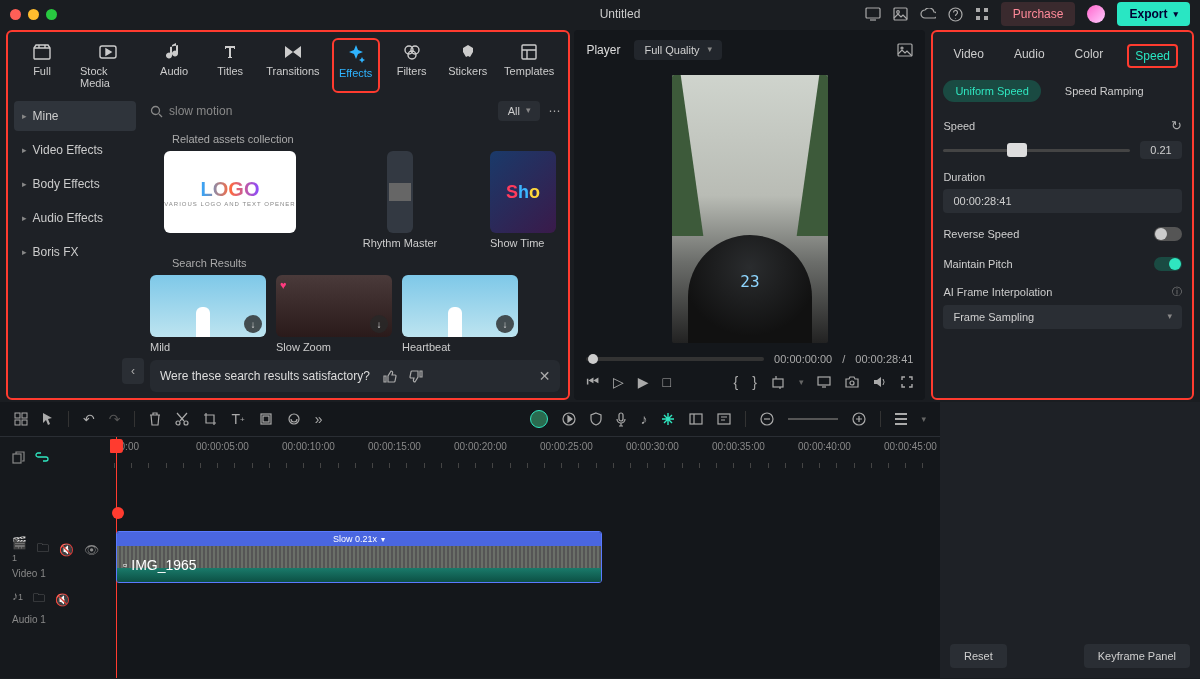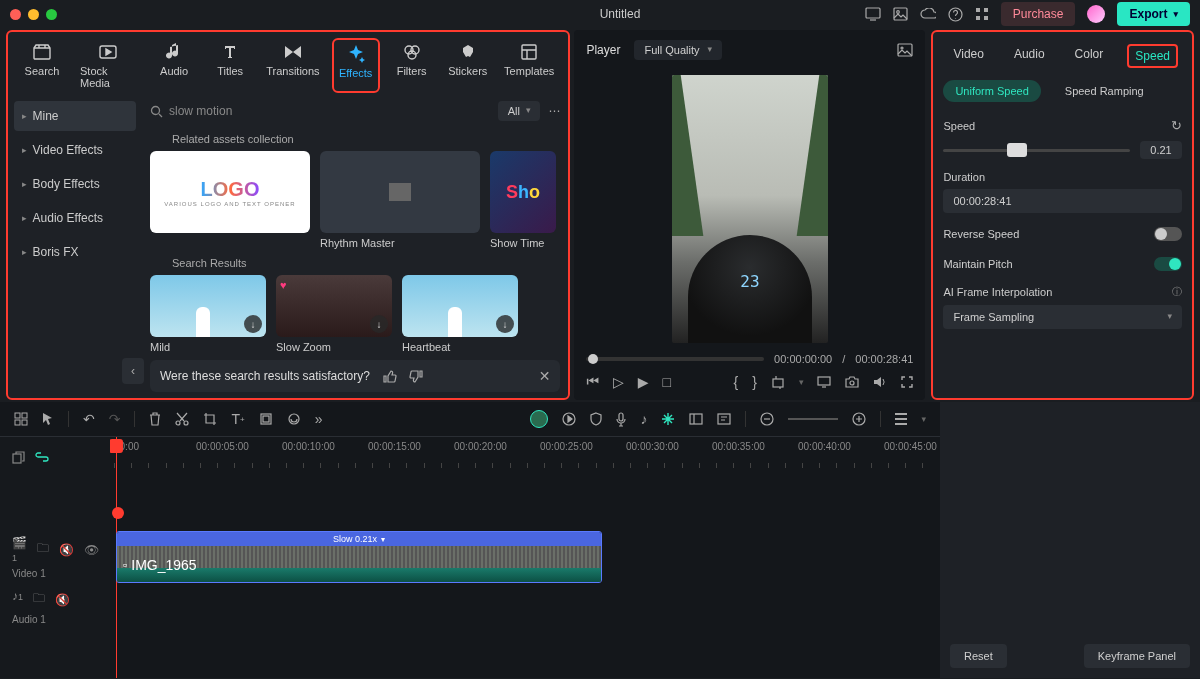--- a/index.html
+++ b/index.html
@@ -31,21 +31,21 @@
 .sidebar-item .chev { font-size: 9px; color: #888; }
 .content-area { flex: 1; display: flex; flex-direction: column; padding: 4px 8px; min-width: 0; position: relative; }
 .search-row { display: flex; align-items: center; gap: 8px; padding: 4px 0 8px 0; }
 .search-box { flex: 1; display: flex; align-items: center; gap: 6px; color: #888; }
 .filter-drop { background: #2a2e34; padding: 4px 10px; border-radius: 4px; font-size: 11px; color: #ccc; display: flex; gap: 6px; cursor: pointer; }
 .dots { color: #aaa; cursor: pointer; }
 .section-h { font-size: 11px; color: #aaa; margin: 4px 0 6px 0; padding-left: 22px; }
 .asset-row { display: flex; gap: 10px; }
 .asset { width: 152px; display: flex; flex-direction: column; gap: 4px; }
 .asset.sm { width: 116px; }
-.asset.big { width: 160px; }
+.asset.big { width: 160px; align-items: center; }
 .thumb { height: 82px; border-radius: 6px; background: #333942; position: relative; overflow: hidden; display: flex; align-items: center; justify-content: center; }
 .thumb.narrow { width: 66px; height: 82px; }
 .thumb .dlbtn { position: absolute; right: 4px; bottom: 4px; width: 18px; height: 18px; border-radius: 50%; background: rgba(40,40,40,.8); color: #ddd; font-size: 10px; display: flex; align-items: center; justify-content: center; }
 .thumb .heart { position: absolute; top: 4px; left: 4px; color: #ff3b7f; font-size: 11px; }
 .thumb .logo-bg { background: #fff; width: 100%; height: 100%; display: flex; align-items: center; justify-content: center; flex-direction:column;}
 .logo-text { font-weight: 800; font-size: 20px; background: linear-gradient(90deg,#2fa6ff,#ff6a3d,#8a4bff); -webkit-background-clip: text; color: transparent; }
 .logo-sub { font-size:6px; color:#888; letter-spacing:1px;}
 .asset-label { font-size: 11px; color: #ccc; }
 .asset-label.overlay { position:absolute; left:6px; bottom:6px; color:#fff; font-size:11px;}
 .showtime { font-family: serif; font-weight: 700; font-size: 18px; color:#fff; }
@@ -183,21 +183,21 @@
 
   <div class="left-panel">
     <div class="nav-tabs">
       <div class="nav-tab">
           <span class="tab-ico ico">
             <svg width="20" height="16" viewBox="0 0 20 16" fill="none" stroke="currentColor" stroke-width="1.4">
               <path d="M2 4l2-3h12l2 3v10a1 1 0 01-1 1H3a1 1 0 01-1-1V4z"></path>
               <path d="M2 4h16M7 1v3M13 1v3"></path>
             </svg>
           </span>
-          <span>Search</span>
+          <span>Full</span>
         </div>
       <div class="nav-tab">
           <span class="tab-ico ico">
             <svg width="20" height="16" viewBox="0 0 20 16" fill="none" stroke="currentColor" stroke-width="1.4">
               <rect x="2" y="2" width="16" height="12" rx="2"></rect>
               <path d="M8 5v6l5-3-5-3z" fill="currentColor"></path>
             </svg>
           </span>
           <span>Stock Media</span>
         </div>

